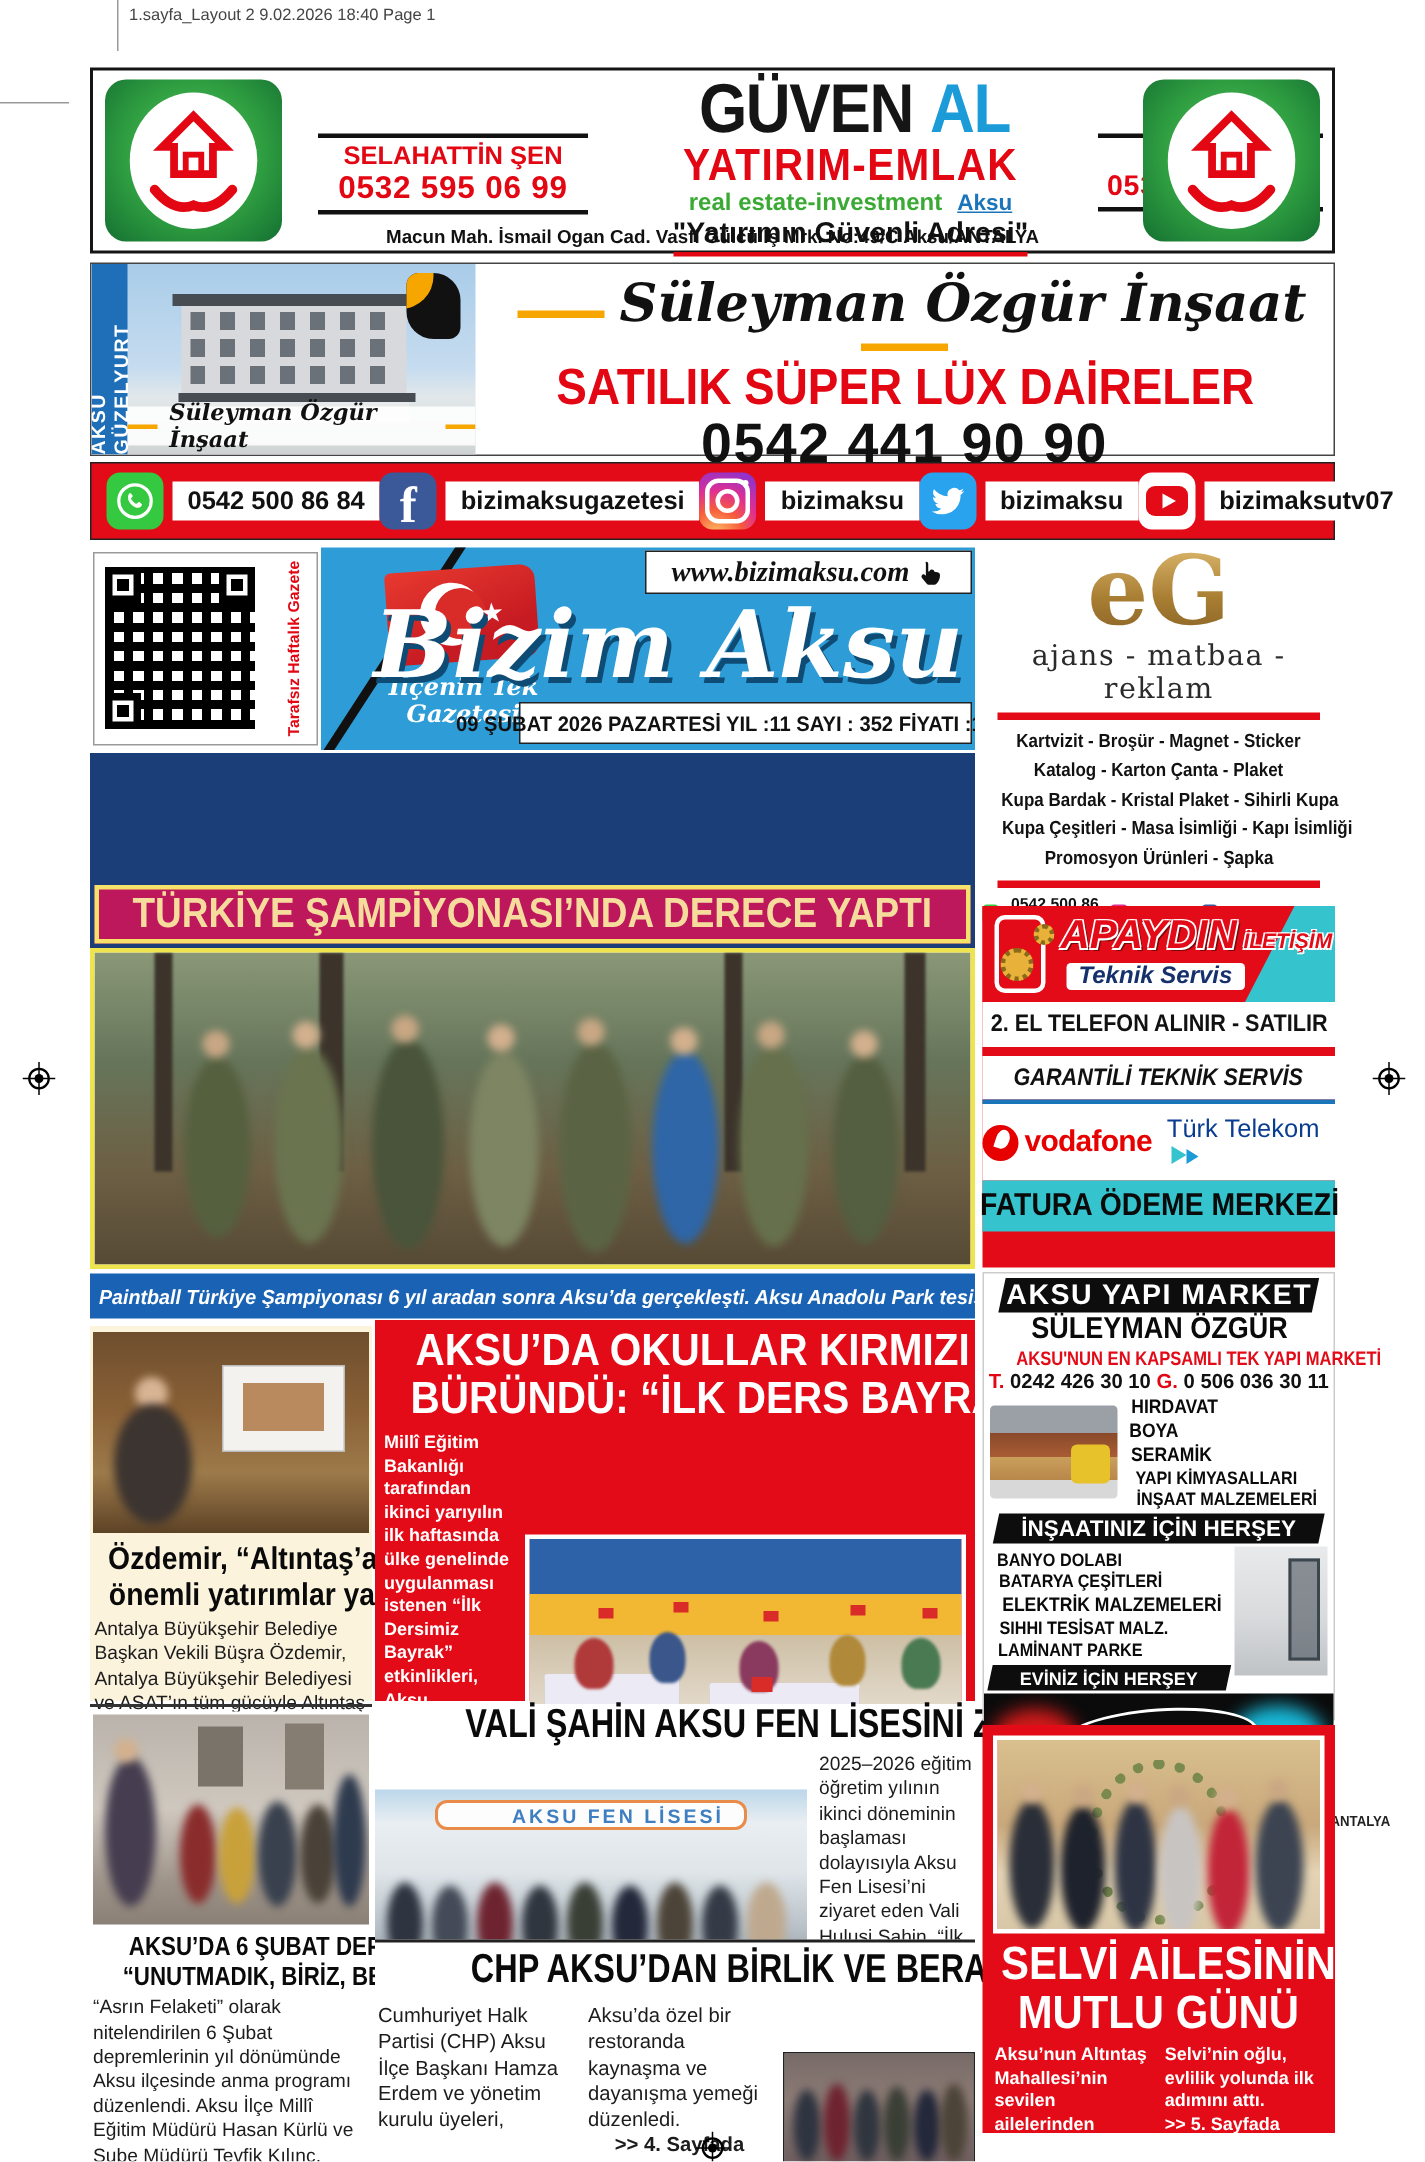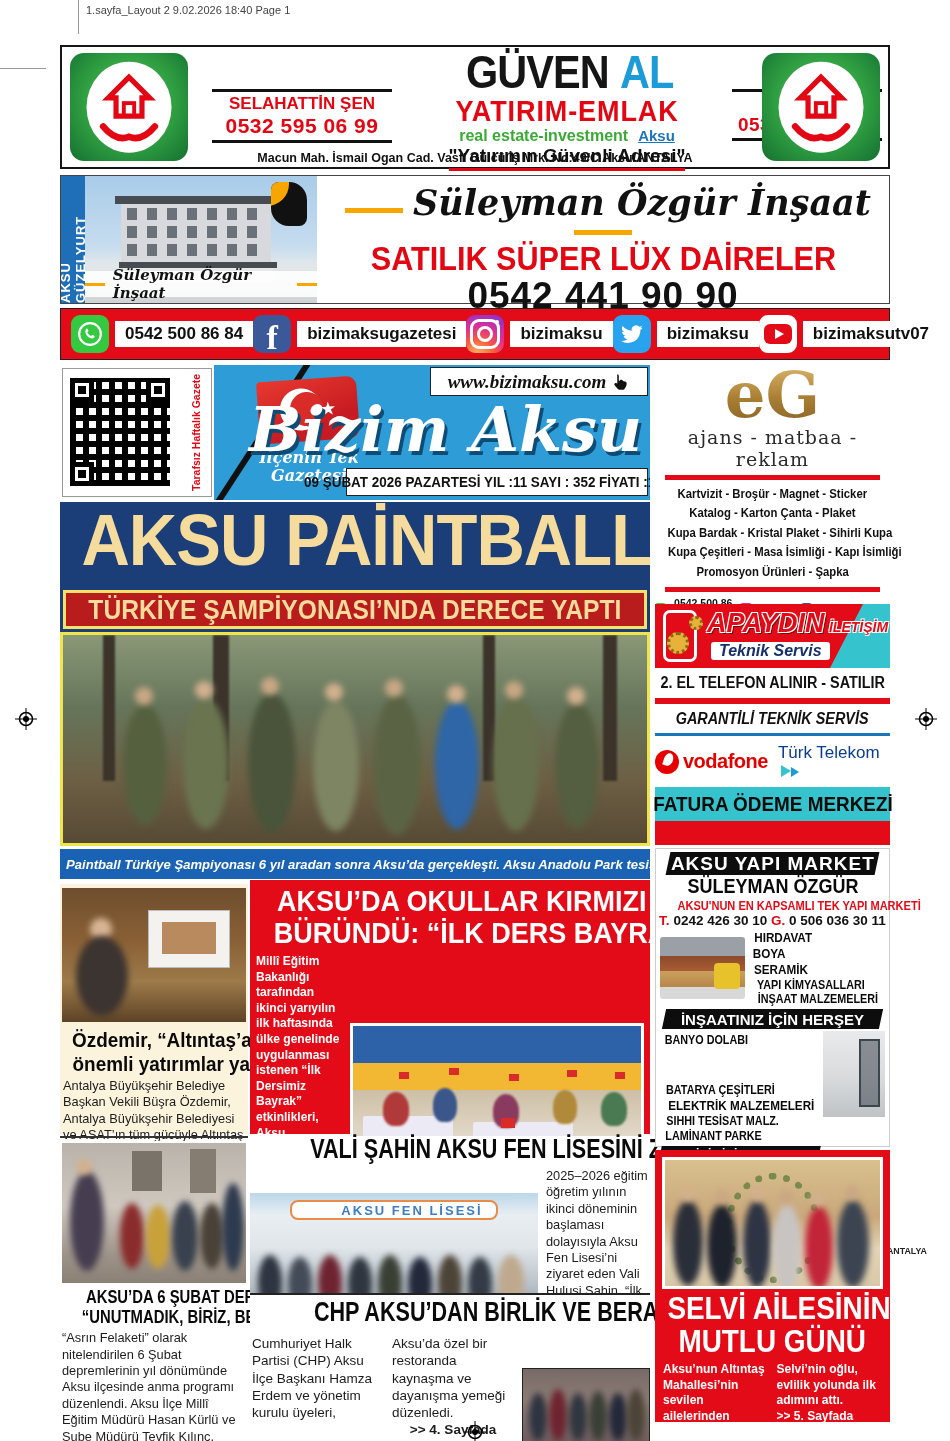--- a/index.html
+++ b/index.html
@@ -81,21 +81,21 @@
   .flag .c2 { position:absolute; left:32px; top:13px; width:34px; height:34px; background:#d92b28; border-radius:50%; }
   .flag .st { position:absolute; left:62px; top:20px; color:#fff; font-size:18px; }
   .tagline { color:#fff; font-family:"DejaVu Serif",serif; font-style:italic; font-weight:bold; font-size:16px; line-height:1.1; text-align:center; }
   .mast-title { color:#fff; font-family:"DejaVu Serif",serif; font-style:italic; font-weight:bold; font-size:62px; line-height:1; text-shadow:3px 4px 0 #0f4c75; white-space:nowrap; }
   .webbox { background:#fff; border:1px solid #222; display:flex; align-items:center; justify-content:center; gap:4px; font-family:"Liberation Serif",serif; font-style:italic; font-weight:bold; font-size:19px; color:#111; }
   .datebox { background:#fff; border:1px solid #222; display:flex; align-items:center; justify-content:center; font-weight:bold; font-size:14px; color:#111; white-space:nowrap; }
 
   
   .lead-blue { background:#1c3e78; }
   .lead-h { color:#f6dc9c; font-weight:bold; font-size:72px; line-height:1; letter-spacing:-1px; }
-  .lead-red { background:#b91c1c; border:3px solid #f6e26a; display:flex; align-items:center; justify-content:center; }
+  .lead-red { background:#be185d; border:3px solid #f6e26a; display:flex; align-items:flex-start; justify-content:center; }
   .lead-sub { color:#f6dc9c; font-weight:bold; font-size:28px; }
   .lead-photo { border:3px solid #eee44e; background:linear-gradient(180deg,#8a9878 0%,#66755a 35%,#6d5f44 70%,#574a35 100%); overflow:hidden; }
   .blob { position:absolute; border-radius:50%; filter:blur(3px); }
   .trunk { position:absolute; top:0; width:12px; height:70%; background:#3c342b; filter:blur(1px); }
   .lead-cap { background:#1a63b4; color:#fff; font-weight:bold; font-style:italic; font-size:13.5px; display:flex; align-items:center; padding:0 6px; white-space:nowrap; }
 
   
   .panel-cream { background:#fcf3dd; }
   .photo { position:relative; overflow:hidden; }
   .oz-photo { background:linear-gradient(180deg,#6e4e2e 0%,#8a6136 40%,#9d7a4a 70%,#5d4326 100%); }
@@ -319,21 +319,20 @@
             <path d="M9 3c1 0 1.6.7 1.6 1.8v6l1-.2c.5-2 3.7-1.6 3.9.3l2.5.4c1.4.3 2 1.2 2 2.6 0 2.8-1.4 5-2.6 6.4-.6.7-1.5 1.1-2.4 1.1h-3.4c-1 0-1.9-.4-2.5-1.2L5.6 16c-.7-.9-.5-2 .3-2.6.7-.5 1.6-.4 2.2.2l.6.6V4.8C8.7 3.7 8 3 9 3z" fill="#111"></path>
           </svg>
       </div>
       <div class="abs datebox" style="left:132px; right:2px; top:103px; height:28px;">
         <span class="cond" style="transform:scaleX(.96);">09 ŞUBAT 2026 PAZARTESİ   YIL :11     SAYI : 352   FİYATI :100 TL</span>
       </div>
     </div>
   </div>
 
   <div class="abs lead-blue cx" style="left:60px; top:502px; width:590px; height:130px;">
-    <div class="lead-h" style="padding-top:2px;"><span class="cond" style="transform:scaleX(.93);">AKSU PAİNTBALL</span></div>
     <div class="abs lead-red" style="left:3px; right:3px; top:88px; height:39px;">
       <span class="lead-sub cond" style="transform:scaleX(.88);">TÜRKİYE ŞAMPİYONASI’NDA DERECE YAPTI</span>
     </div>
   </div>
   <div class="abs photo lead-photo" style="left:60px; top:632px; width:590px; height:214px;">
     <div class="trunk" style="left:40px;"></div>
       <div class="trunk" style="left:150px; width:16px;"></div>
     <div class="trunk" style="left:420px;"></div>
       <div class="trunk" style="left:540px; width:14px;"></div>
     <div class="blob" style="left:60px; top:70px; width:44px; height:120px; background:#55603f;"></div>
@@ -531,21 +530,21 @@
         <div class="yapi-item" style="font-size:12px;"><span class="cond">YAPI KİMYASALLARI</span></div>
         <div class="yapi-item" style="font-size:12px;"><span class="cond">İNŞAAT MALZEMELERİ</span></div>
       </div>
     </div>
     <div class="black-banner" style="height:20px; margin:2px 8px; font-size:15px;">
         <span class="cond">İNŞAATINIZ İÇİN HERŞEY</span>
       </div>
     <div style="display:flex; margin:0 4px; align-items:flex-start;">
       <div style="flex:1; text-align:left; padding-top:2px;">
         <div class="yapi-item" style="font-size:12px;"><span class="cond">BANYO DOLABI</span></div>
-        <div class="yapi-item" style="font-size:12px;margin-top:36px;"><span class="cond">BATARYA ÇEŞİTLERİ</span></div>
+        <div class="yapi-item" style="font-size:12px;"><span class="cond">BATARYA ÇEŞİTLERİ</span></div>
         <div class="yapi-item" style="font-size:13px;"><span class="cond">ELEKTRİK MALZEMELERİ</span></div>
         <div class="yapi-item" style="font-size:12px;"><span class="cond">SIHHI TESİSAT MALZ.</span></div>
         <div class="yapi-item" style="font-size:12px;"><span class="cond">LAMİNANT PARKE</span></div>
         <div class="black-banner" style="height:17px; margin:3px 4px 0 0; font-size:12px;">
             <span class="cond">EVİNİZ İÇİN HERŞEY</span>
           </div>
       </div>
       <div class="bath-img" style="width:100px; height:86px;">
           <div class="glass"></div>
         </div>

